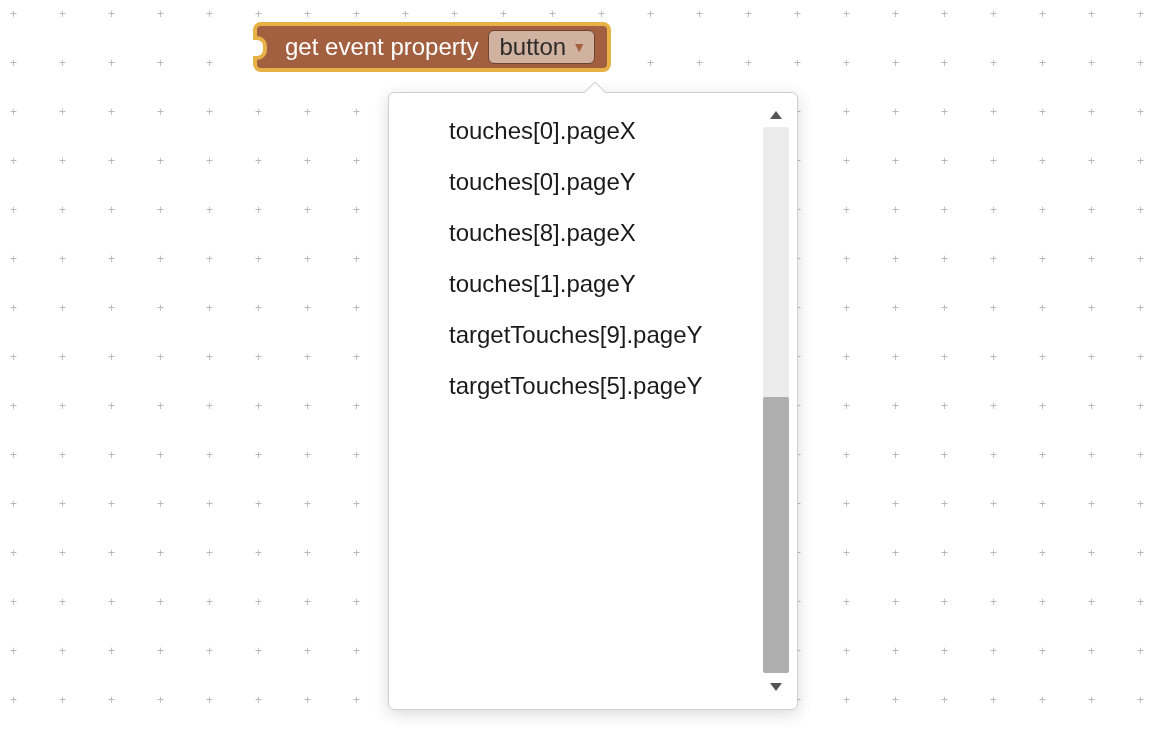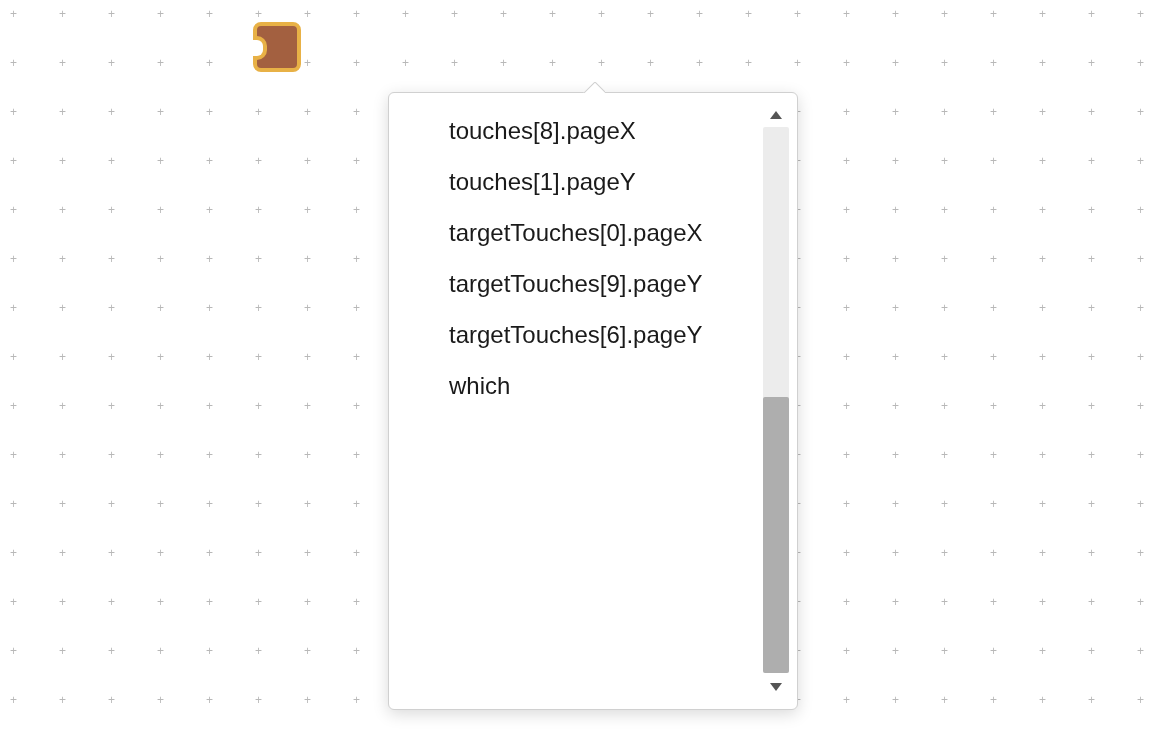--- a/index.html
+++ b/index.html
@@ -504,31 +504,36 @@
     <span class="plus" style="left:892px;top:694px">+</span>
     <span class="plus" style="left:941px;top:694px">+</span>
     <span class="plus" style="left:990px;top:694px">+</span>
     <span class="plus" style="left:1039px;top:694px">+</span>
     <span class="plus" style="left:1088px;top:694px">+</span>
     <span class="plus" style="left:1137px;top:694px">+</span>
   </div>
 
 <div class="block">
   <div class="notch"></div>
+  <span class="label">get event property</span>
+  <div class="dropdown-btn">
+    <span>button</span>
+    <span class="tri">▼</span>
+  </div>
 </div>
 
 <div class="menu">
   <div class="pointer"></div>
   <div class="menu-list">
+    <div class="menu-item">touches[0].pageX</div>
+    <div class="menu-item">touches[0].pageY</div>
     <div class="menu-item">touches[8].pageX</div>
     <div class="menu-item">touches[1].pageY</div>
-    <div class="menu-item">targetTouches[0].pageX</div>
     <div class="menu-item">targetTouches[9].pageY</div>
-    <div class="menu-item">targetTouches[6].pageY</div>
-    <div class="menu-item">which</div>
+    <div class="menu-item">targetTouches[5].pageY</div>
   </div>
   <div class="scrollbar">
     <div class="sb-arrow up"></div>
     <div class="sb-track">
       <div class="sb-thumb"></div>
     </div>
     <div class="sb-arrow down"></div>
   </div>
 </div>
 

